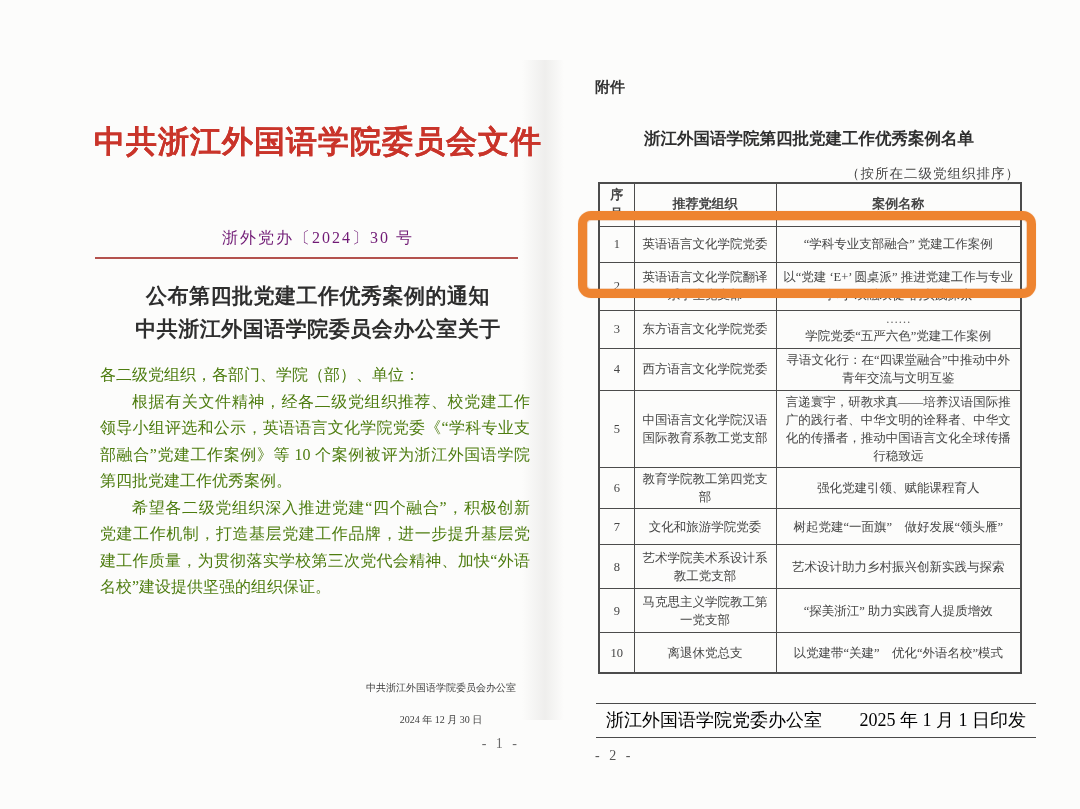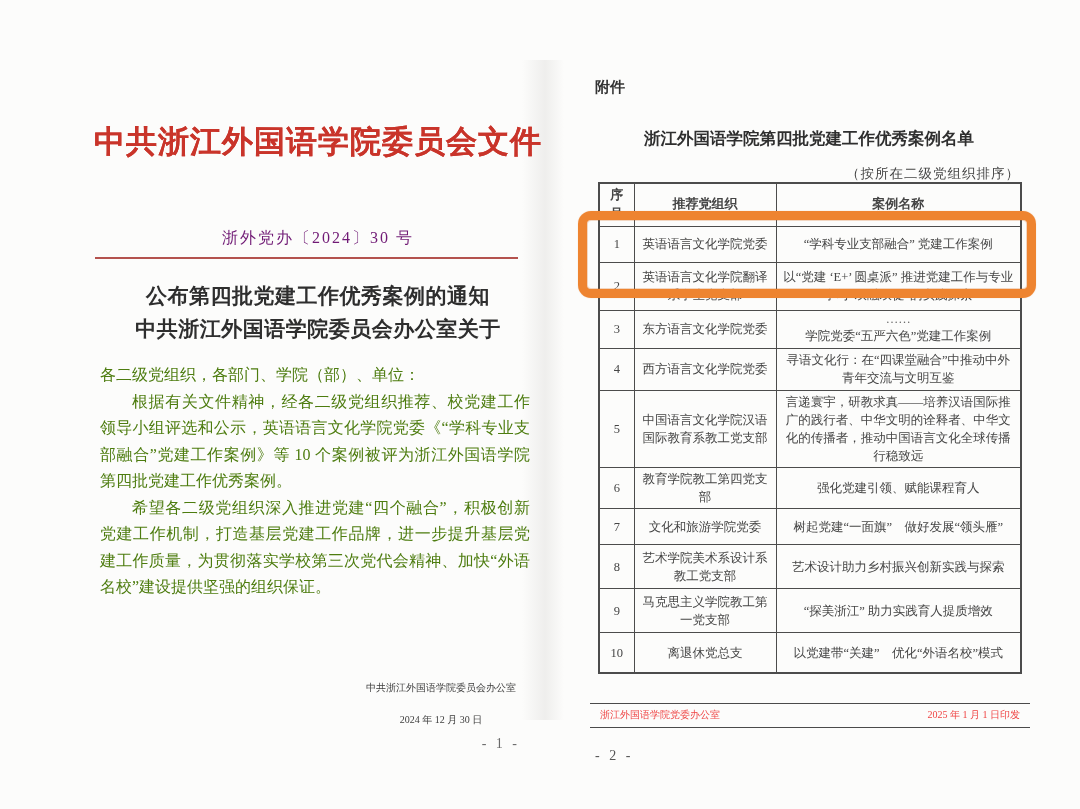--- a/index.html
+++ b/index.html
@@ -86,25 +86,25 @@
     overflow:hidden;
   }
   table.case-table{border:2px solid #4c4c4c;}
   table.case-table th{font-weight:bold;font-size:13px;}
   tr.h30{height:30px}tr.h36{height:36px}tr.h48{height:48px}tr.h38{height:38px}
   tr.h42{height:42px}tr.h58{height:58px}tr.h34{height:34px}tr.h44{height:44px}
   tr.h40{height:40px}
   .obscured{display:block;line-height:1.1;color:#6a6a6a;}
 
   .p2-footer{
-    position:absolute;left:30px;top:703px;width:440px;
+    position:absolute;left:36px;top:703px;width:440px;
     border-top:1.5px solid #4a4a4a;border-bottom:1.5px solid #4a4a4a;
     display:flex;justify-content:space-between;align-items:center;
     padding:4px 10px 5px 10px;box-sizing:border-box;
-    font-size:10px;color:#ef4444;
+    font-size:18px;color:#000000;
   }
   .pageno2{
     position:absolute;left:35px;top:748px;
     font-size:14px;color:#555;letter-spacing:3px;
   }
 
   
   .highlight-box{
     position:absolute;left:578px;top:211px;width:458px;height:87px;
     border:9px solid #ee8430;border-radius:13px;

